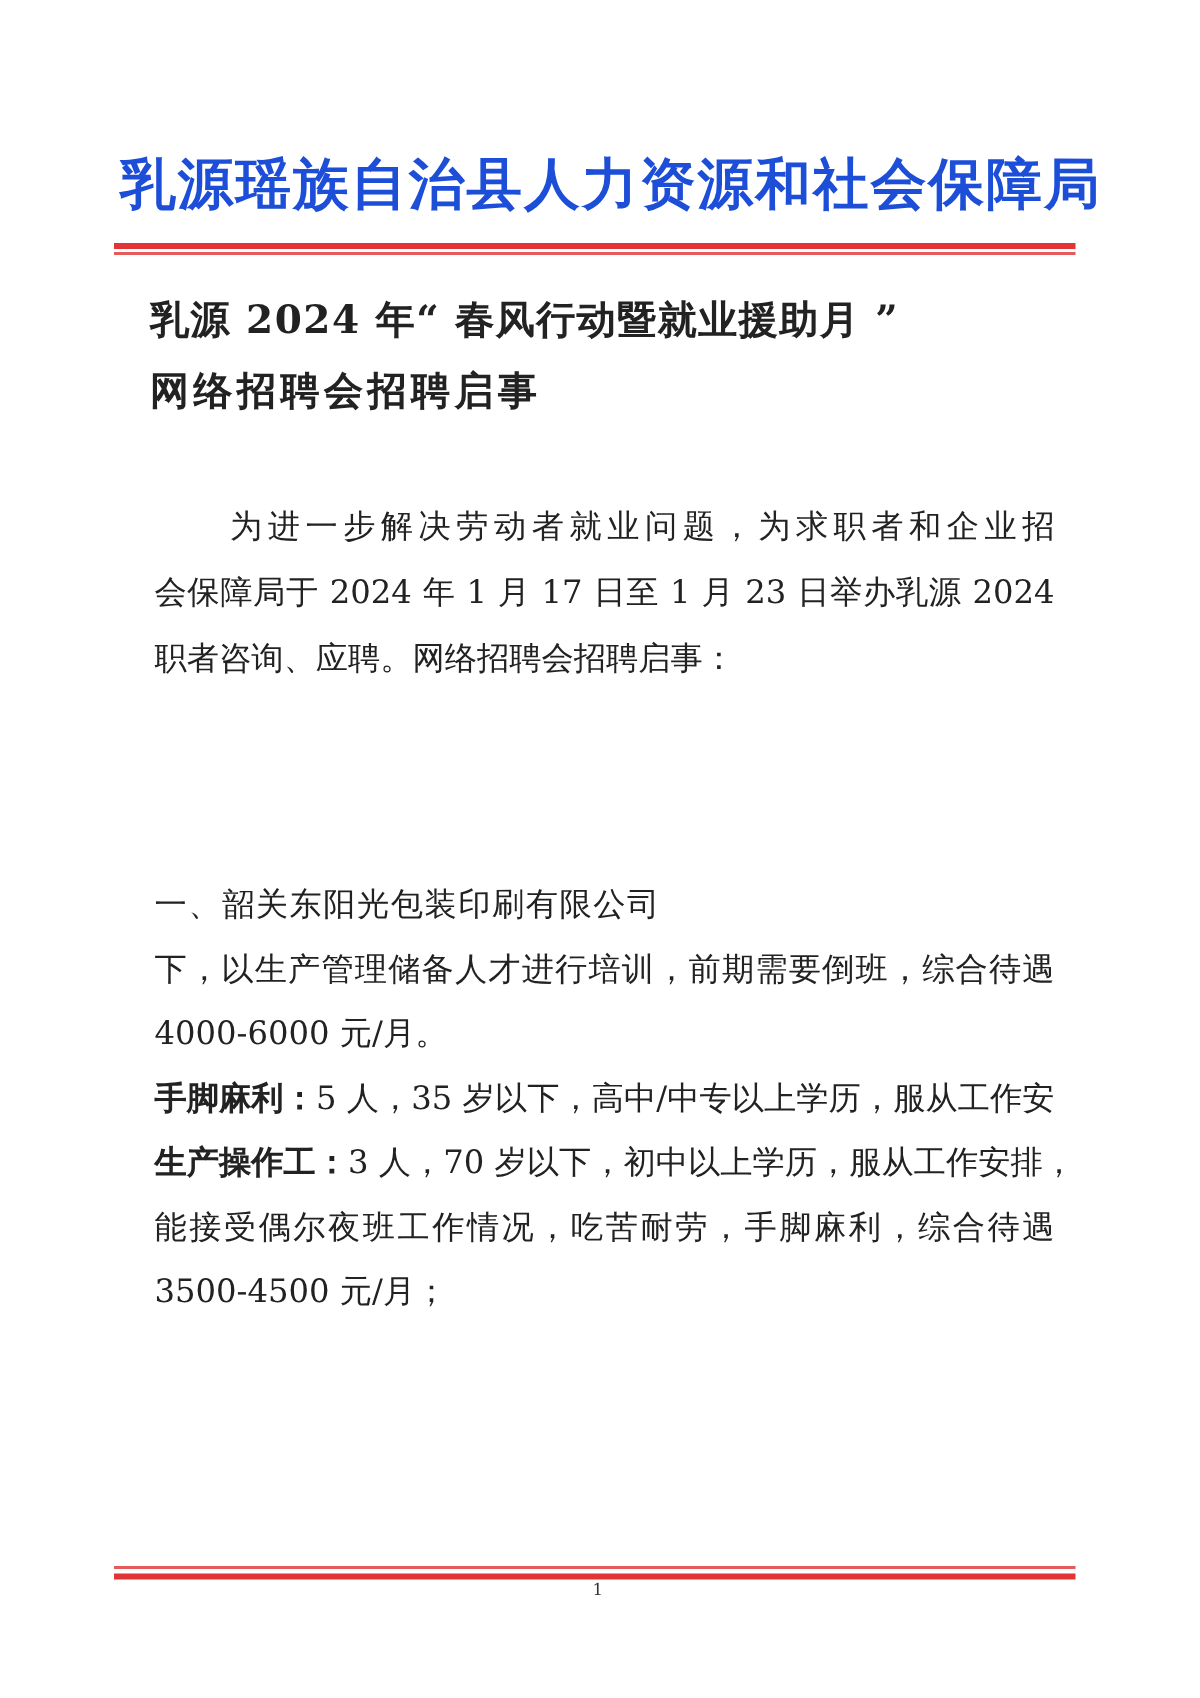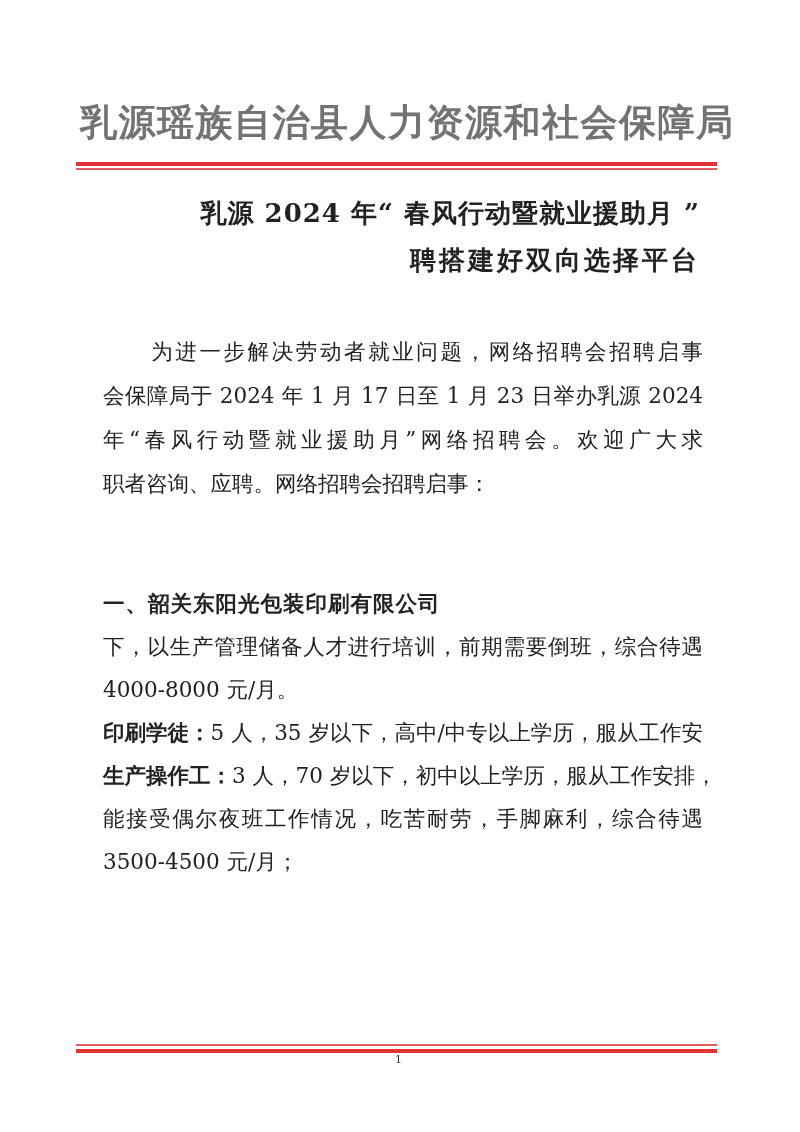--- a/index.html
+++ b/index.html
@@ -1,75 +1,74 @@
 <!DOCTYPE html>
 <html><head>
 <meta charset="utf-8">
 <style>
   html, body { margin: 0; padding: 0; background: #ffffff; }
   body { width: 800px; height: 1132px; position: relative; overflow: hidden;
          font-family: "DejaVu Serif", "Liberation Serif", serif; color: #1a1a1a; }
   .page { position: absolute; left: 0; top: 0; width: 800px; height: 1132px; }
 
   .agency-title { position: absolute; left: 80px; top: 98px; width: 645px;
-                  text-align: left; color: #737373; font-size: 37px; font-weight: bold;
+                  text-align: left; color: #1d4ed8; font-size: 37px; font-weight: bold;
                   letter-spacing: 1.5px; white-space: nowrap;
                   font-family: "DejaVu Serif", "Liberation Serif", serif; }
 
   .rule { position: absolute; left: 76px; width: 641px; background: #e23434; }
   .rule.top-thick { top: 162px; height: 4px; }
   .rule.top-thin  { top: 168px; height: 2px; background: #e55a5a; }
   .rule.bot-thin  { top: 1044px; height: 2px; background: #e55a5a; }
   .rule.bot-thick { top: 1049px; height: 4px; }
 
-  .doc-title { position: absolute; left: 100px; width: 600px; text-align: right;
+  .doc-title { position: absolute; left: 100px; width: 600px; text-align: left;
                font-size: 26px; font-weight: bold; color: #222; white-space: nowrap; }
   .doc-title.l1 { top: 196px; letter-spacing: 1px; }
   .doc-title.l2 { top: 243px; letter-spacing: 3px; }
 
   .body-text { position: absolute; left: 103px; width: 600px; font-size: 21.5px;
                line-height: 44px; color: #222; }
   .line { display: block; white-space: nowrap; text-align: justify; text-align-last: justify;
           height: 44px; }
   .line.last { text-align-last: left; }
   .intro { top: 330px; }
   .section { top: 582px; line-height: 43px; }
   .section .line { height: 43px; }
-  .heading { font-weight: bold; letter-spacing: 1px; }
+  .heading { font-weight: normal; letter-spacing: 1px; }
   .label { font-weight: bold; }
 
   .page-number { position: absolute; left: 395px; top: 1053px; font-size: 11px; color: #333;
                  font-family: "DejaVu Serif", serif; }
 </style>
 </head>
 <body>
 
 <div class="page">
 
   <div class="agency-title">乳源瑶族自治县人力资源和社会保障局</div>
   <div class="rule top-thick"></div>
   <div class="rule top-thin"></div>
 
   <div class="doc-title l1">乳源 2024 年“ 春风行动暨就业援助月 ”</div>
-  <div class="doc-title l2">聘搭建好双向选择平台</div>
+  <div class="doc-title l2">网络招聘会招聘启事</div>
 
   <div class="body-text intro">
-    <span class="line">　　为进一步解决劳动者就业问题，网络招聘会招聘启事</span>
+    <span class="line">　　为进一步解决劳动者就业问题，为求职者和企业招</span>
     <span class="line">会保障局于 2024 年 1 月 17 日至 1 月 23 日举办乳源 2024</span>
-    <span class="line">年“春风行动暨就业援助月”网络招聘会。欢迎广大求</span>
     <span class="line last">职者咨询、应聘。网络招聘会招聘启事：</span>
   </div>
 
   <div class="body-text section">
     <span class="line last heading">一、韶关东阳光包装印刷有限公司</span>
 
     <span class="line">下，以生产管理储备人才进行培训，前期需要倒班，综合待遇</span>
-    <span class="line last">4000-8000 元/月。</span>
+    <span class="line last">4000-6000 元/月。</span>
 
-    <span class="line"><span class="label">印刷学徒：</span><span>5 人，35 岁以下，高中/中专以上学历，服从工作安</span></span>
+    <span class="line"><span class="label">手脚麻利：</span><span>5 人，35 岁以下，高中/中专以上学历，服从工作安</span></span>
 
     <span class="line"><span class="label">生产操作工：</span><span>3 人，70 岁以下，初中以上学历，服从工作安排，</span></span>
     <span class="line">能接受偶尔夜班工作情况，吃苦耐劳，手脚麻利，综合待遇</span>
     <span class="line last">3500-4500 元/月；</span>
   </div>
 
   <div class="rule bot-thin"></div>
   <div class="rule bot-thick"></div>
   <div class="page-number">1</div>
 </div>

